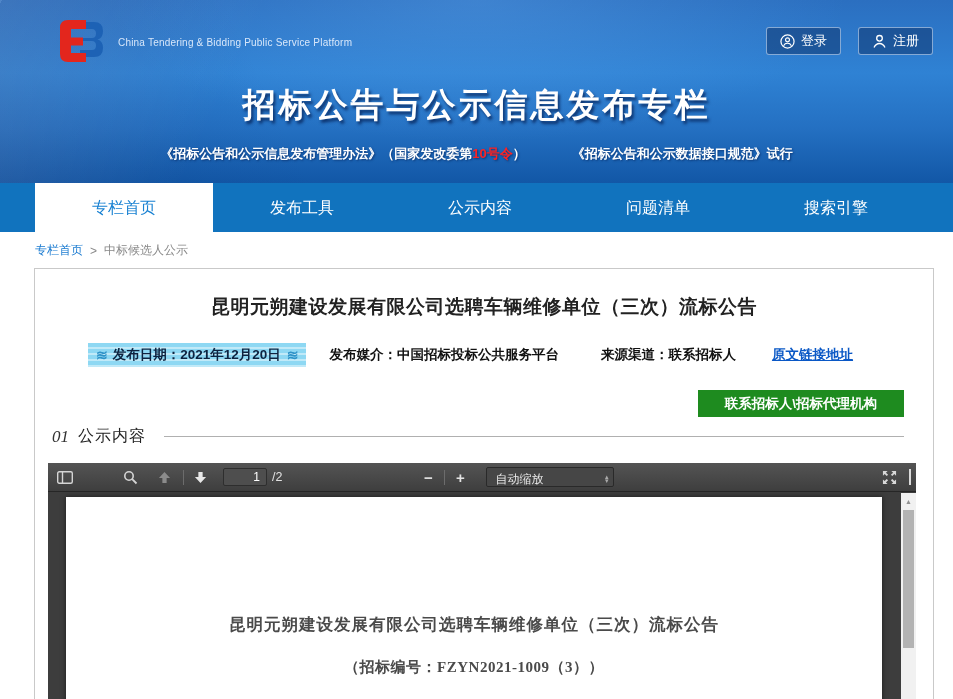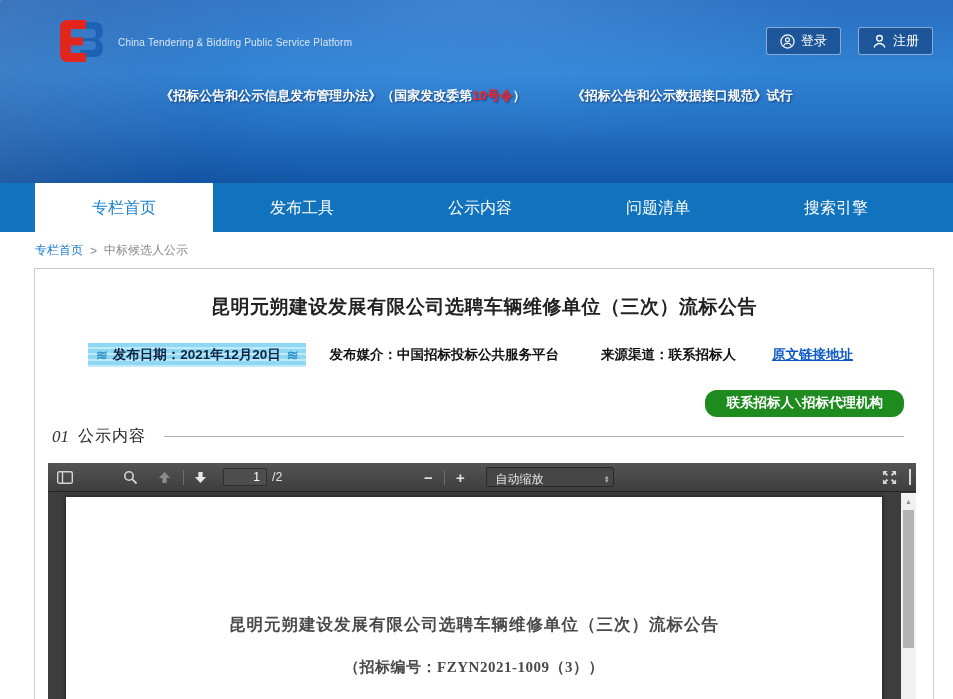--- a/index.html
+++ b/index.html
@@ -51,21 +51,21 @@
   .date-pill { position:relative; background:#8ed8f3; color:#0e2340; font-weight:bold; padding:3px 8px;
     display:flex; align-items:center; gap:6px;
     background-image:repeating-linear-gradient(0deg, rgba(255,255,255,.45) 0 2px, rgba(255,255,255,0) 2px 6px); }
   .wave { color:#2f93c8; font-size:14px; letter-spacing:-1px; }
   .meta-text { font-weight:bold; color:#111; }
   .m-media { margin-left:24px; }
   .m-source { margin-left:42px; }
   .orig-link { margin-left:36px; color:#0a58c6; font-weight:bold; text-decoration:underline; cursor:pointer; }
   .btn-row { text-align:right; padding-right:29px; margin-top:23px; }
   .contact-btn { display:inline-block; background:#1e8b1f; color:#fff; font-size:13.5px; font-weight:bold;
-    line-height:27px; padding:0 21px; border:none; border-radius:12px; cursor:pointer;font-family:Liberation Mono, monospace; }
+    line-height:27px; padding:0 27px; border:none; border-radius:0; cursor:pointer; }
   .section-row { display:flex; align-items:center; margin-top:9px; padding:0 29px 0 17px; }
   .section-num { font-family:Liberation Serif, serif; font-style:italic; font-size:17px; color:#333; }
   .section-title { font-size:16px; color:#222; margin-left:9px; letter-spacing:1px; }
   .section-rule { flex:1; height:1px; background:#b0b0b0; margin-left:18px; }
 
   
   .pdf-viewer { margin:16px 0 0 13px; width:868px; height:320px; background:#3d3d3d; position:relative; }
   .pdf-toolbar { height:29px; background:linear-gradient(#545454,#3e3e3e); border-bottom:1px solid #262626;
     display:flex; align-items:center; color:#d8d8d8; }
   .tb-icon { display:flex; align-items:center; justify-content:center; width:22px; height:22px; cursor:pointer; }
@@ -112,20 +112,21 @@
       </div>
       <div class="auth-btn">
         <svg width="15" height="15" viewBox="0 0 16 16">
           <circle cx="8" cy="4.6" r="3" fill="none" stroke="#fff" stroke-width="1.4"></circle>
           <path d="M2.2 14.5 q1.8 -4.4 5.8 -4.4 t5.8 4.4" fill="none" stroke="#fff" stroke-width="1.4"></path>
         </svg>
         <span>注册</span>
       </div>
     </div>
   </div>
+  <div class="banner-title">招标公告与公示信息发布专栏</div>
   <div class="banner-sub">
     <span><span>《招标公告和公示信息发布管理办法》（国家发改委第</span><span class="red">10号令</span><span>）</span></span>
     <span>《招标公告和公示数据接口规范》试行</span>
   </div>
 </div>
 
 <div class="navbar">
   <div class="nav-tab active">专栏首页</div>
   <div class="nav-tab">发布工具</div>
   <div class="nav-tab">公示内容</div>

